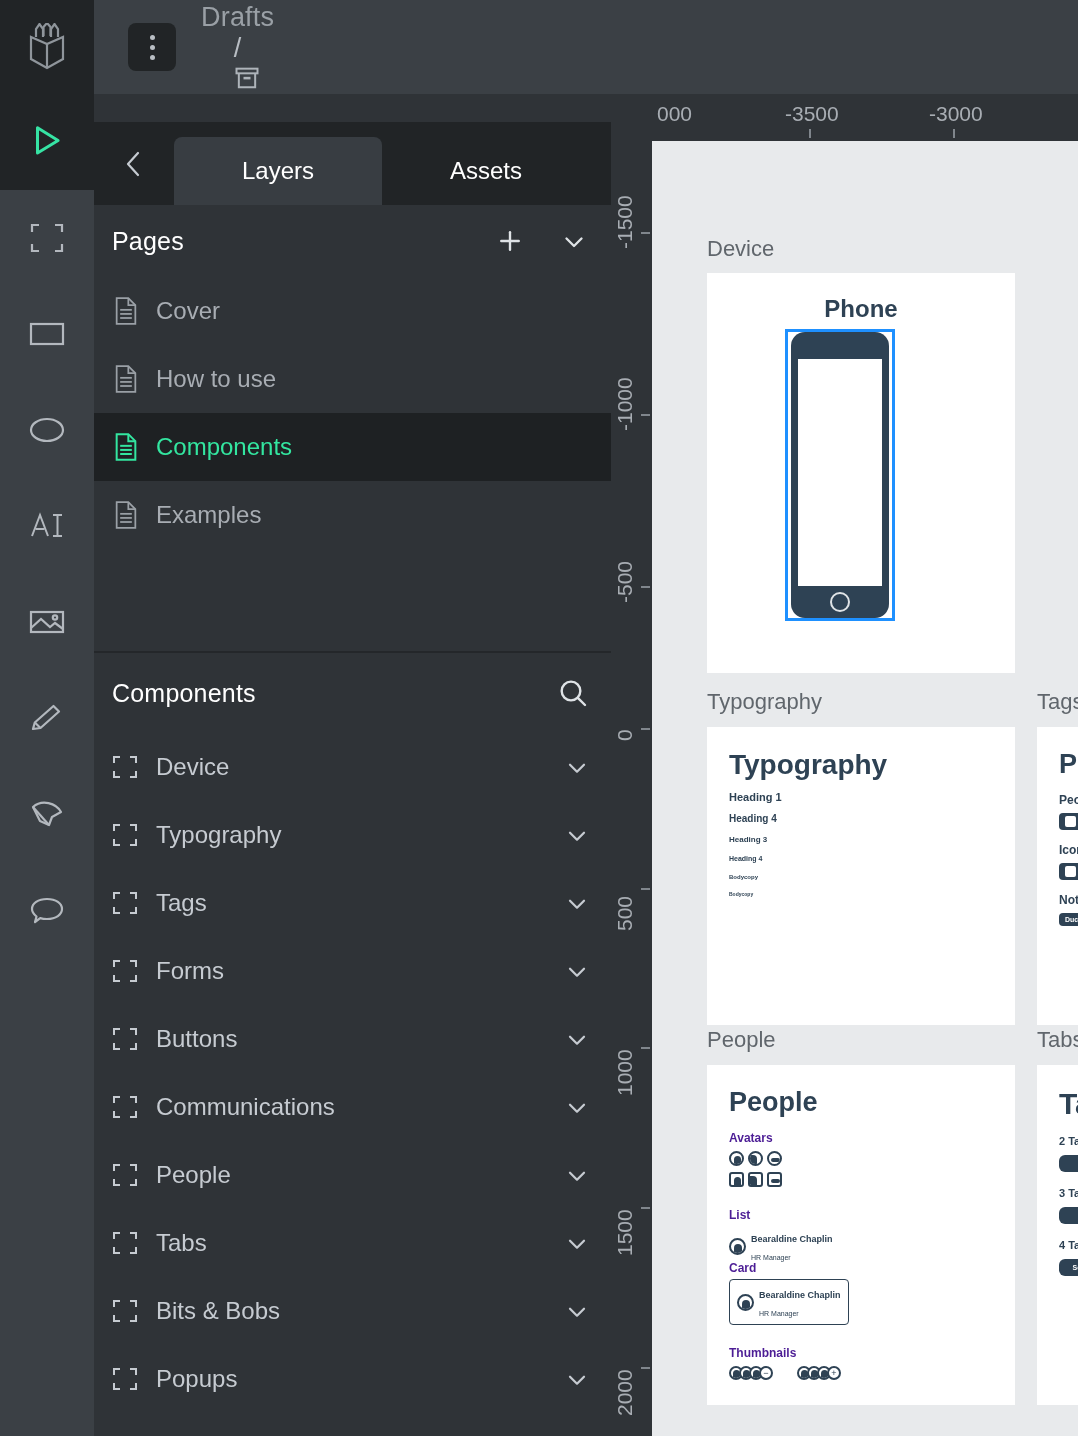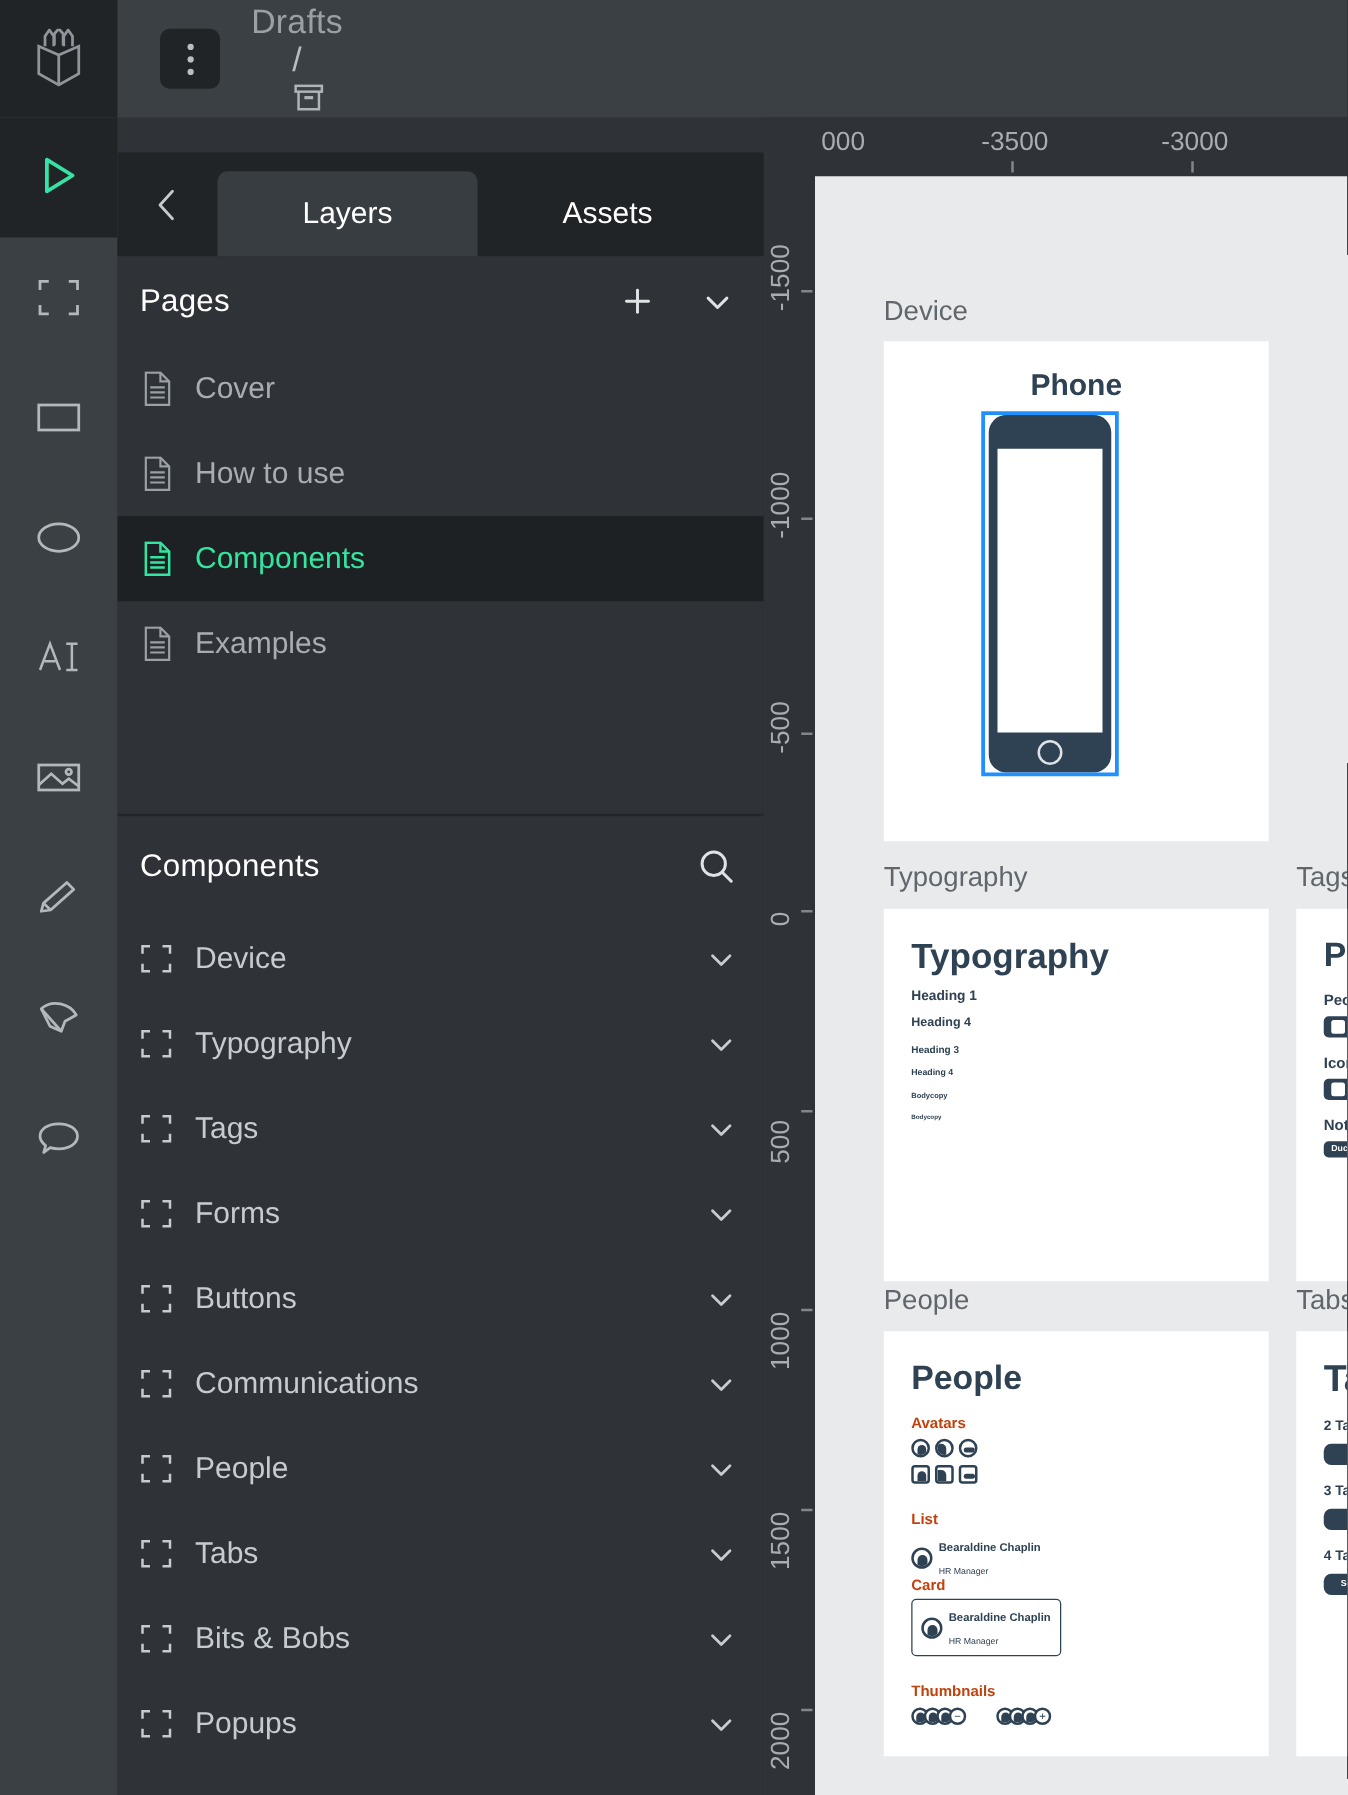--- a/index.html
+++ b/index.html
@@ -156,21 +156,21 @@
   .ty-title { left: 22px; top: 22px; font-size: 28px; }
   .ty-l1 { left: 22px; top: 64px; font-size: 11px; }
   .ty-l2 { left: 22px; top: 86px; font-size: 10px; }
   .ty-l3 { left: 22px; top: 108px; font-size: 8px; }
   .ty-l4 { left: 22px; top: 128px; font-size: 7px; }
   .ty-l5 { left: 22px; top: 147px; font-size: 6px; }
   .ty-l6 { left: 22px; top: 164px; font-size: 5px; }
 
   
   .pe-title { position: absolute; left: 22px; top: 22px; font-size: 27px; color: #2e4254; font-weight: bold; }
-  .pe-sub { position: absolute; color: #c2410c; font-weight: bold; font-size: 12px; }
+  .pe-sub { position: absolute; color: #4c1d95; font-weight: bold; font-size: 12px; }
   .av-row { position: absolute; display: flex; gap: 4px; }
   .av {
     width: 15px; height: 15px; border: 2px solid #2e4254; border-radius: 50%;
     background: #fff; position: relative; overflow: hidden;
   }
   .av.sq { border-radius: 3px; }
   .av::after {
     content: ""; position: absolute; left: 3px; bottom: 0; width: 7px; height: 8px;
     background: #2e4254; border-radius: 4px 4px 0 0;
   }

